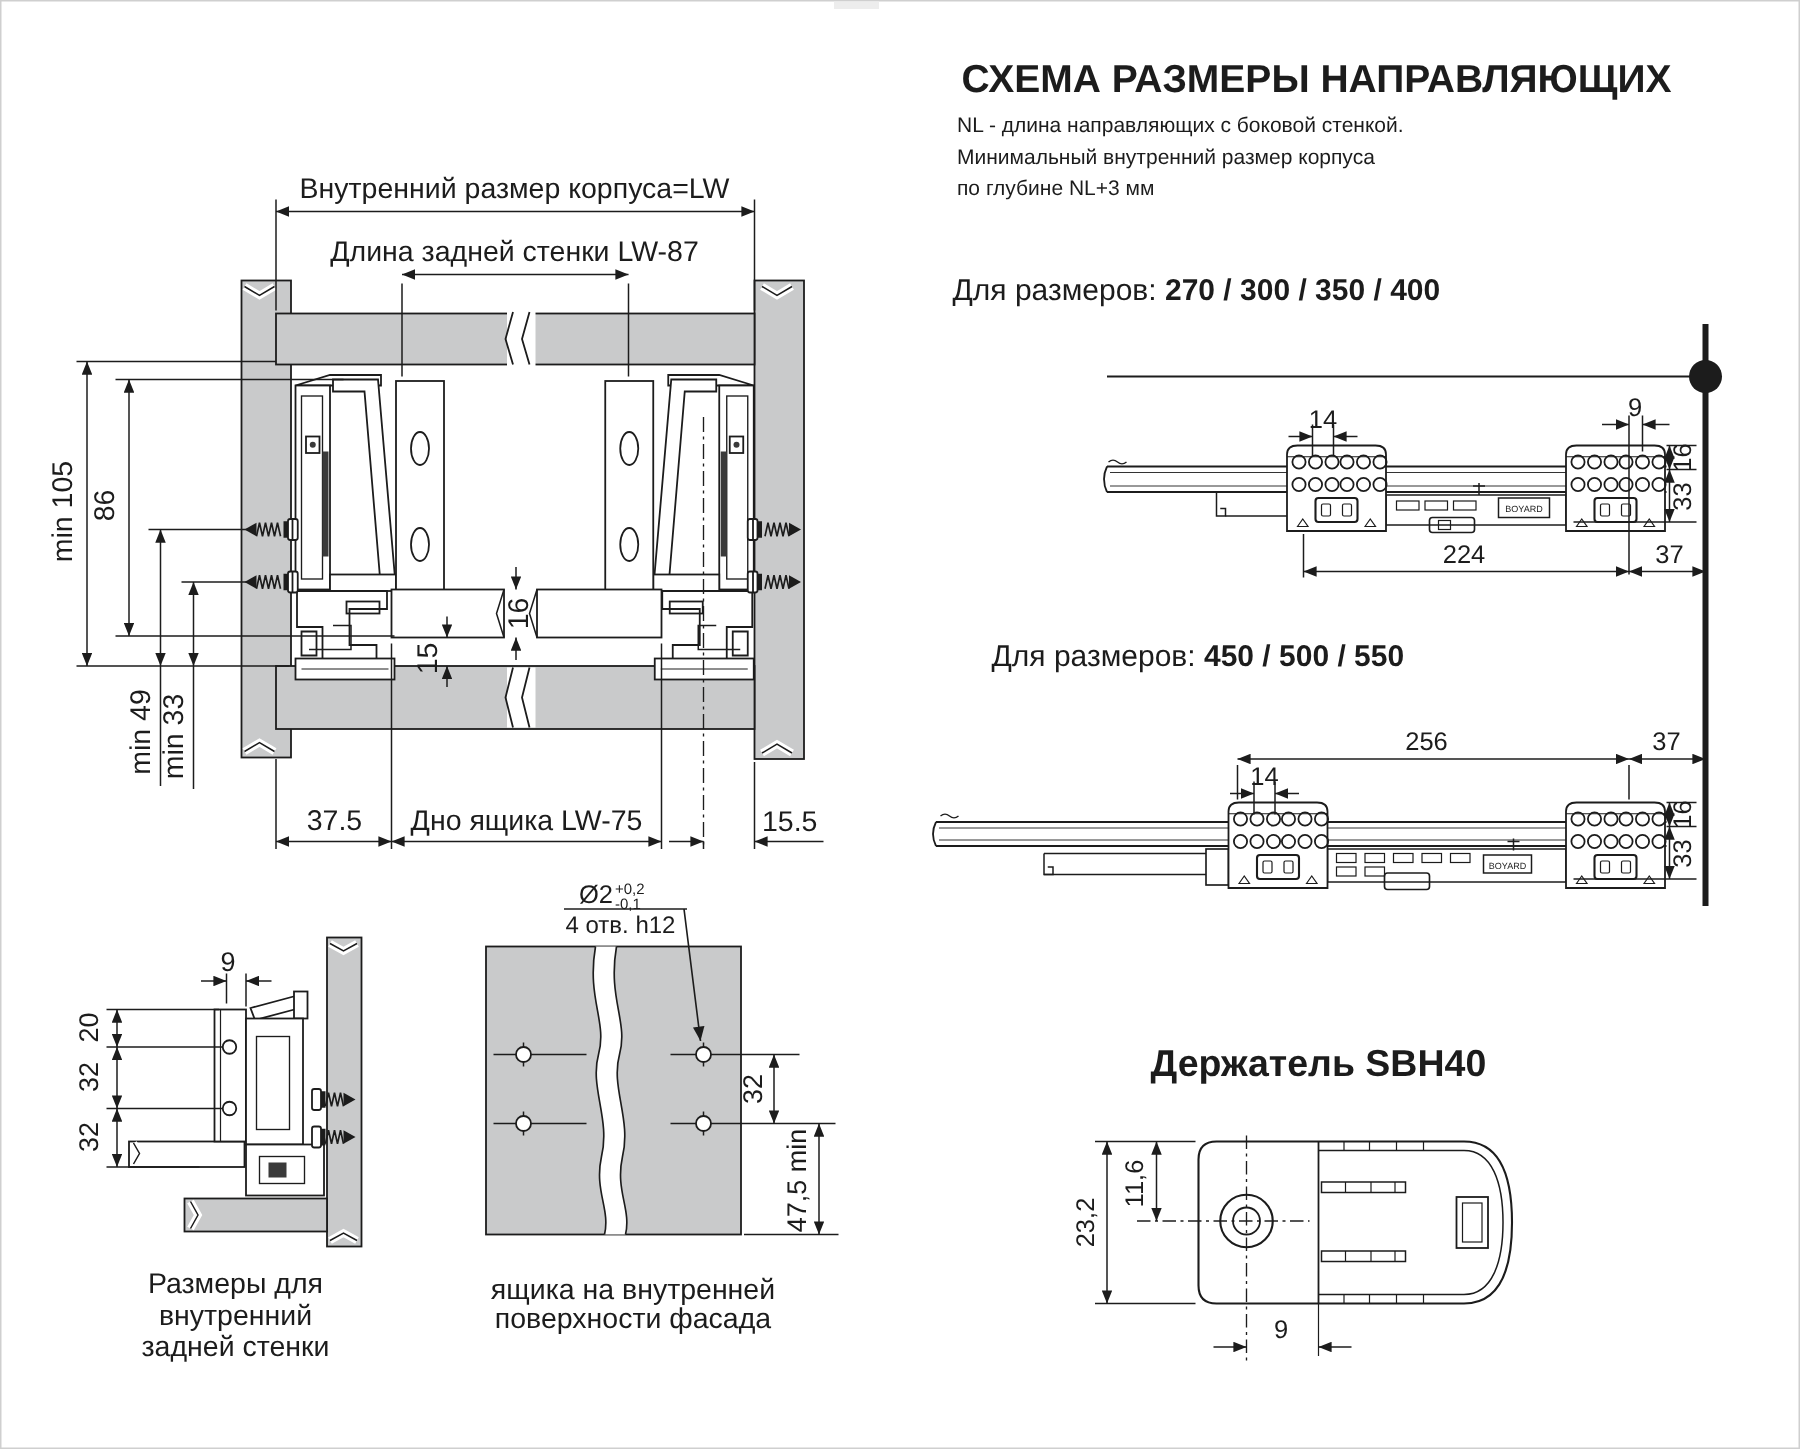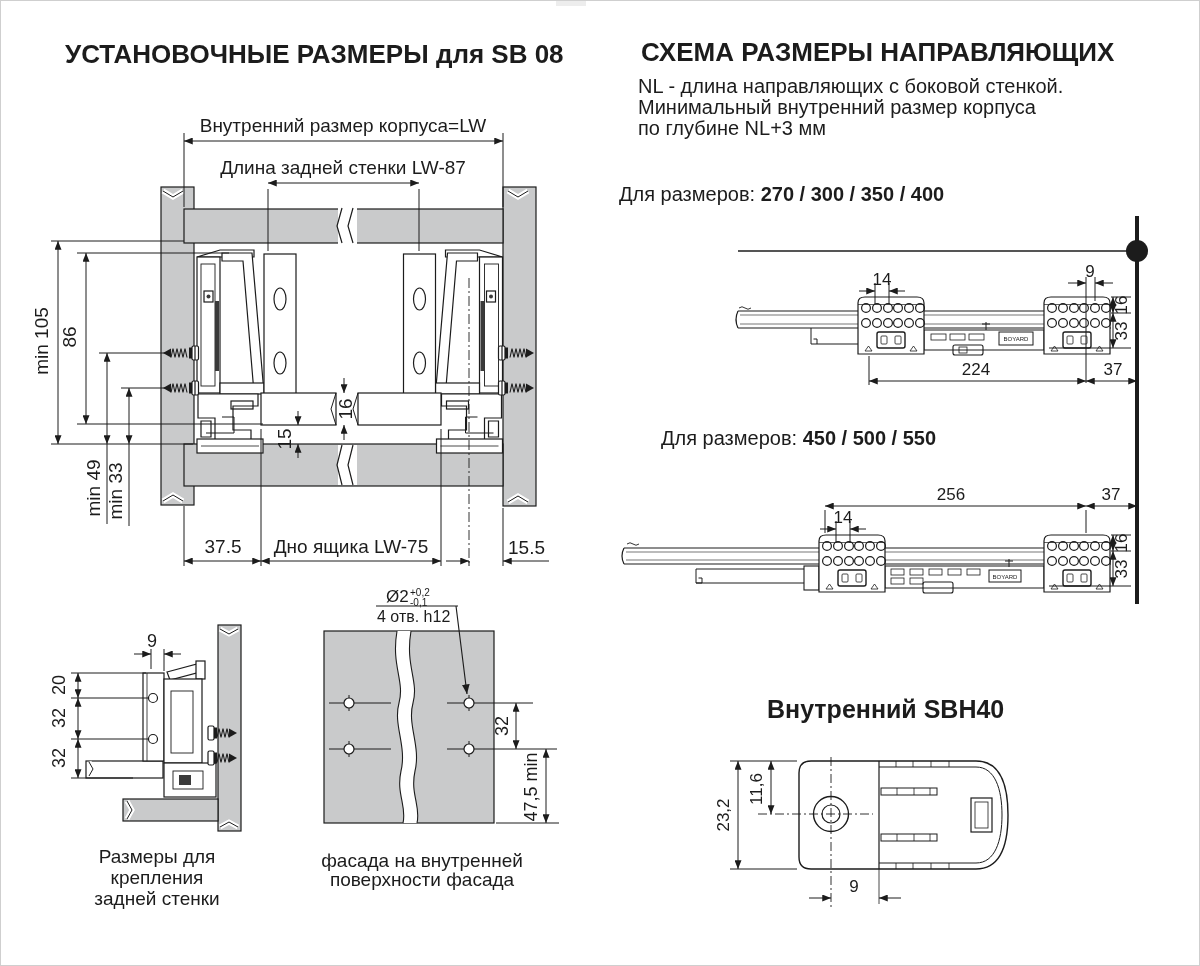--- a/index.html
+++ b/index.html
@@ -3,56 +3,55 @@
 <meta charset="utf-8">
 <style>
   html,body{margin:0;padding:0;background:#fff;}
   .page{
     position:relative;width:1200px;height:966px;background:#fff;
     font-family:"Liberation Sans",sans-serif;color:#1c1c1c;overflow:hidden;
     border:1px solid #cfcfcf;box-sizing:border-box;
   }
   .abs{position:absolute;}
   .title{font-weight:bold;font-size:26px;white-space:nowrap;letter-spacing:0;}
-  .note{font-size:20px;white-space:nowrap;}
+  .note{font-size:14px;white-space:nowrap;}
   .sizes{font-size:20px;white-space:nowrap;}
   .sizes b{font-weight:bold;}
   .caption{font-size:19px;text-align:center;line-height:19px;}
   svg{position:absolute;overflow:visible;}
   svg text{font-family:"Liberation Sans",sans-serif;fill:#1c1c1c;stroke:none;}
   .smudge{background:#ededed;}
 </style>
 </head>
 <body>
 
 <div class="page">
 
   <div class="abs smudge" style="left:555px;top:0;width:30px;height:5px;"></div>
 
-  <div class="abs title" style="left:64px;top:38px;">УСТАНОВОЧНЫЕ РАЗМЕРЫ для SB 08</div>
   <div class="abs title" style="left:640px;top:36px;">СХЕМА РАЗМЕРЫ НАПРАВЛЯЮЩИХ</div>
 
   <div class="abs note" style="left:637px;top:74px;">NL - длина направляющих с боковой стенкой.</div>
   <div class="abs note" style="left:637px;top:95px;">Минимальный внутренний размер корпуса</div>
   <div class="abs note" style="left:637px;top:116px;">по глубине NL+3 мм</div>
 
-  <div class="abs sizes" style="left:618px;top:182px;"><span>Для размеров:</span>&nbsp;<b>270 / 300 / 350 / 400</b></div>
+  <div class="abs sizes" style="left:634px;top:182px;"><span>Для размеров:</span>&nbsp;<b>270 / 300 / 350 / 400</b></div>
 
 
   <div class="abs sizes" style="left:660px;top:426px;"><span>Для размеров:</span>&nbsp;<b>450 / 500 / 550</b></div>
 
-  <div class="abs title" style="left:766px;top:694px;font-size:25px;">Внутренний SBH40</div>
+  <div class="abs title" style="left:766px;top:694px;font-size:25px;">Держатель SBH40</div>
 
   <div class="abs caption" style="left:50px;top:845px;width:212px;line-height:21px;">
-    <div>Размеры  для крепления</div>
+    <div>Размеры  для внутренний</div>
     <div>задней стенки</div>
   </div>
 
   <div class="abs caption" style="left:272px;top:850px;width:298px;">
-    <div>фасада на внутренней</div>
+    <div>ящика на внутренней</div>
     <div>поверхности фасада</div>
   </div>
 
   <svg style="left:40px;top:95px;" width="540" height="485" viewBox="40 95 540 485" stroke="#1c1c1c" fill="none" stroke-width="1.2">
     <defs>
       <marker id="am" viewBox="0 0 10 8" refX="10" refY="4" markerWidth="9" markerHeight="7" orient="auto-start-reverse">
         <path d="M0,0 L10,4 L0,8 z" fill="#1c1c1c" stroke="none"></path>
       </marker>
       <g id="scrw">
         <path d="M0,0 L8,-4.5 L8,4.5 Z" fill="#1c1c1c" stroke="none"></path>

